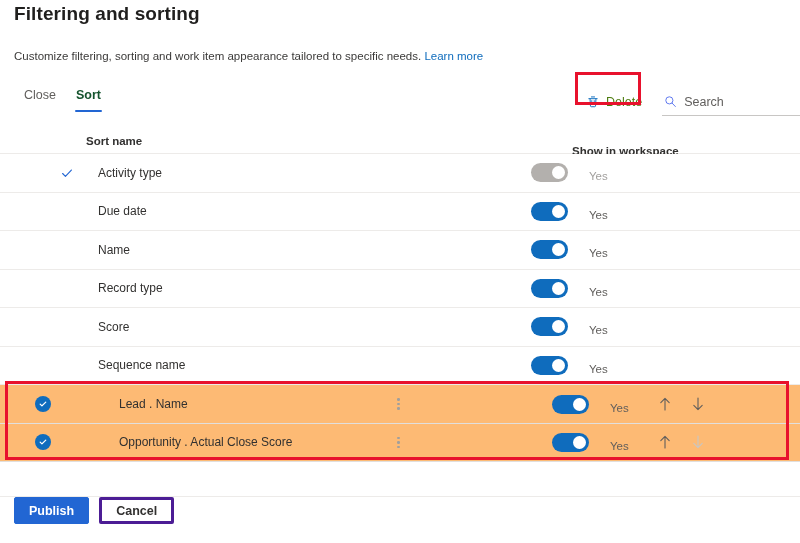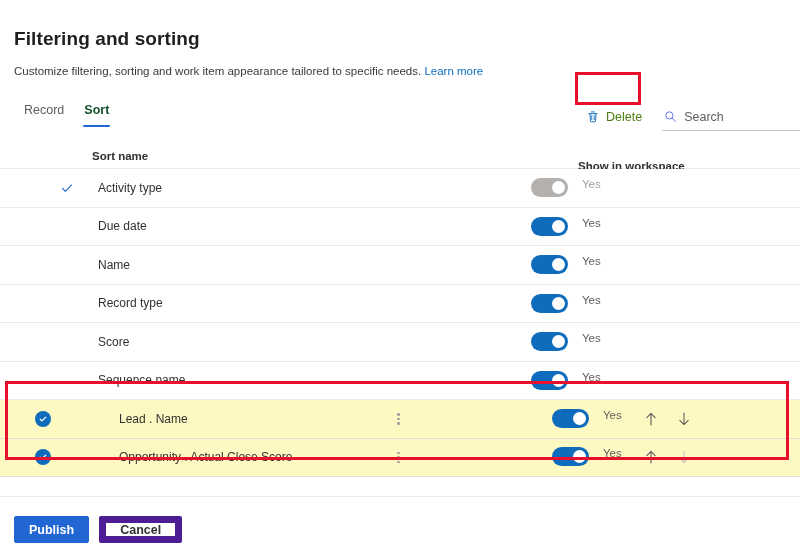--- a/index.html
+++ b/index.html
@@ -14,32 +14,32 @@
   }
 
   #page {
     position: relative;
     width: 800px;
     height: 543px;
     background: #ffffff;
   }
 
   
-  .page-header { padding: 27px 0 0 14px; }
+  .page-header { padding: 2px 0 0 14px; }
 
   .page-title {
     font-size: 19px;
     font-weight: 600;
     color: #201f1e;
     letter-spacing: .1px;
     line-height: 24px;
   }
 
   .page-subtitle {
-    margin-top: 13px;
+    margin-top: 23px;
     font-size: 11.5px;
     color: #3b3a39;
     line-height: 15px;
   }
 
   .learn-more {
     color: #0f6cbd;
     text-decoration: none;
     cursor: pointer;
   }
@@ -123,41 +123,41 @@
   .search-input::placeholder { color: #605e5c; }
 
   
   .table { margin-top: 9px; width: 800px; }
 
   .thead {
     display: flex;
     align-items: center;
     height: 26px;
     border-bottom: 1px solid #edebe9;
-    padding-left: 8px;
+    padding-left: 2px;
   }
 
   .th {
     font-size: 11.5px;
     font-weight: 600;
     color: #323130;
   }
   .th-sortname { width: 570px; padding-left: 84px; }
   .th-workspace { width: 186px; margin-top: 21px; }
 
   .row {
     position: relative;
     display: flex;
     align-items: center;
     height: 38.5px;
     padding-left: 14px;
     border-bottom: 1px solid #edebe9;
     background: #ffffff;
   }
-  .row.selected { background: #fef9c3; border-bottom-color: #e1dfdd; padding-left: 35px; }
+  .row.selected { background: #fdba74; border-bottom-color: #e1dfdd; padding-left: 35px; }
 
   .cell-select {
     width: 30px;
     display: flex;
     align-items: center;
     flex-shrink: 0;
   }
 
   .cell-check {
     width: 54px;
@@ -209,22 +209,22 @@
   .ellipsis-btn span {
     display: block;
     width: 2.5px; height: 2.5px;
     background: #a19f9d;
     border-radius: 50%;
   }
 
   .cell-toggle {
     width: 180px;
     display: flex;
-    align-items: flex-start;
-    gap: 14px;
+    align-items: flex-end;
+    gap: 21px;
     padding-left: 55px;
     flex-shrink: 0;
   }
 
   .toggle {
     position: relative;
     width: 37px;
     height: 19px;
     border-radius: 10px;
     background: #0f6cbd;
@@ -265,21 +265,21 @@
   .arrow-btn.disabled { cursor: default; }
 
   
   .footer {
     position: absolute;
     left: 0; bottom: 0;
     width: 800px;
     height: 47px;
     border-top: 1px solid #edebe9;
     display: flex;
-    align-items: flex-end;
+    align-items: flex-start;
     gap: 10px;
     padding-left: 14px;
     background: #ffffff;
   }
 
   .btn {
     height: 27px;
     min-width: 73px;
     padding: 0 14px;
     font-family: "Liberation Sans", sans-serif;
@@ -289,21 +289,21 @@
     cursor: pointer;
   }
   .btn-primary {
     background: #2266d3;
     color: #ffffff;
     border: 1px solid #2266d3;
   }
   .btn-secondary {
     background: #ffffff;
     color: #323130;
-    border: 7px solid #4c1d95;
+    border: 3px solid #4c1d95;
   }
 
   
   .annotation {
     position: absolute;
     border: 3px solid #e8112d;
     pointer-events: none;
     z-index: 20;
   }
   #ann-delete { left: 575px; top: 72px; width: 66px; height: 33px; }
@@ -318,21 +318,21 @@
     <div class="page-title">Filtering and sorting</div>
     <div class="page-subtitle">
       <span>Customize filtering, sorting and work item appearance tailored to specific needs.</span>
       <a class="learn-more" href="#">Learn more</a>
     </div>
   </div>
 
   <div class="command-bar">
 
     <div class="tabs">
-      <div class="tab">Record</div>
+      <div class="tab">Close</div>
       <div class="tab active">Sort</div>
     </div>
 
     <div class="command-actions">
 
       <button class="delete-btn">
         <span class="trash-icon">
           <svg width="14" height="14" viewBox="0 0 16 16" fill="none" xmlns="http://www.w3.org/2000/svg">
             <path d="M6.2 2.2h3.6M3.2 4.2h9.6M4.6 4.2l.5 8.3a1 1 0 0 0 1 .9h3.8a1 1 0 0 0 1-.9l.5-8.3" stroke="#0f6cbd" stroke-width="1.1" stroke-linecap="round" stroke-linejoin="round"></path>
             <path d="M6.6 6.4v4.6M9.4 6.4v4.6" stroke="#0f6cbd" stroke-width="1" stroke-linecap="round"></path>

